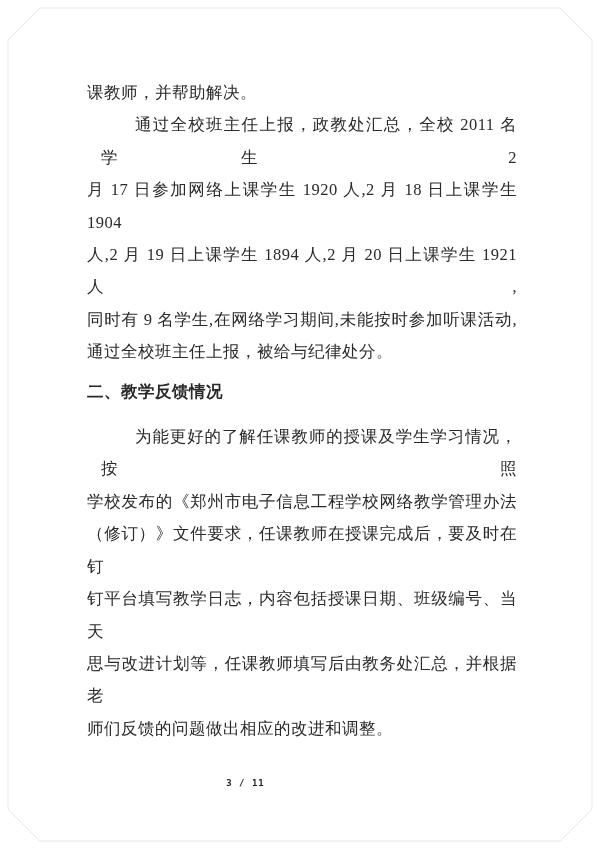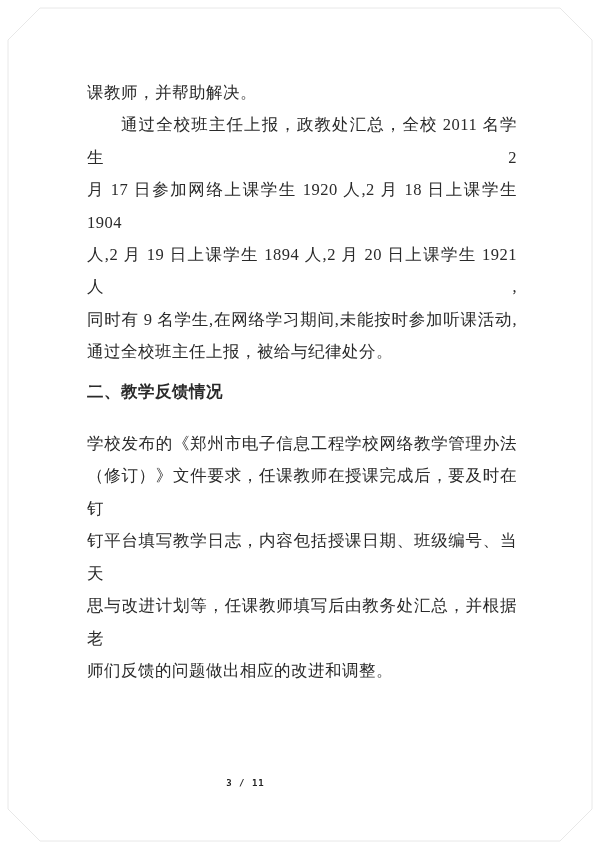--- a/index.html
+++ b/index.html
@@ -35,25 +35,26 @@
   .line {
     min-height: 32.4px;
   }
   .fill {
     text-align: justify;
     text-align-last: justify;
     text-justify: inter-character;
   }
   .indent {
     text-indent: 34px;
+    margin-left: 14px;
   }
   .heading {
     font-weight: bold;
     margin-top: 7px;
-    margin-bottom: 20px;
+    margin-bottom: 13px;
   }
   .footer {
     position: absolute;
     top: 778px;
     left: 0;
     width: 491px;
     text-align: center;
     font-family: "DejaVu Sans Mono", "Liberation Mono", monospace;
     font-weight: bold;
     font-size: 9px;
@@ -71,20 +72,21 @@
   </svg>
 
   <div class="content">
     <div class="line">课教师，并帮助解决。</div>
     <div class="line fill indent">通过全校班主任上报，政教处汇总，全校 2011 名学生 2</div>
     <div class="line fill">月 17 日参加网络上课学生 1920 人,2 月 18 日上课学生 1904</div>
     <div class="line fill">人,2 月 19 日上课学生 1894 人,2 月 20 日上课学生 1921 人,</div>
     <div class="line fill">同时有 9 名学生,在网络学习期间,未能按时参加听课活动,</div>
     <div class="line">通过全校班主任上报，被给与纪律处分。</div>
     <div class="line heading">二、教学反馈情况</div>
+    <div class="line fill indent">为能更好的了解任课教师的授课及学生学习情况，按照</div>
     <div class="line fill">学校发布的《郑州市电子信息工程学校网络教学管理办法</div>
     <div class="line fill">（修订）》文件要求，任课教师在授课完成后，要及时在钉</div>
     <div class="line fill">钉平台填写教学日志，内容包括授课日期、班级编号、当天</div>
     <div class="line fill">思与改进计划等，任课教师填写后由教务处汇总，并根据老</div>
     <div class="line">师们反馈的问题做出相应的改进和调整。</div>
 
   </div>
 
   <div class="footer">3 / 11</div>
 

